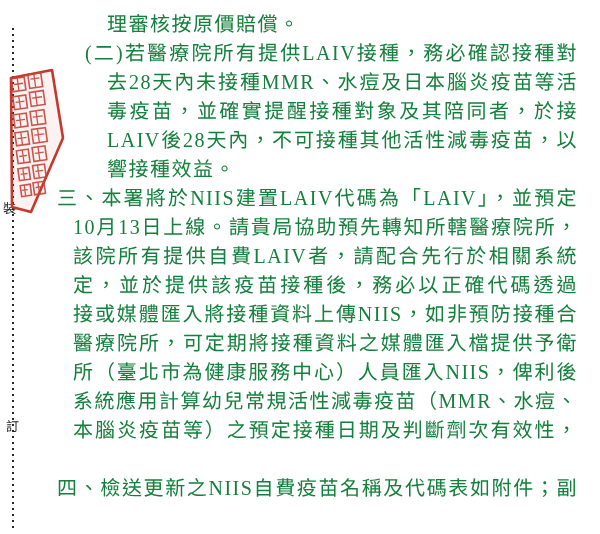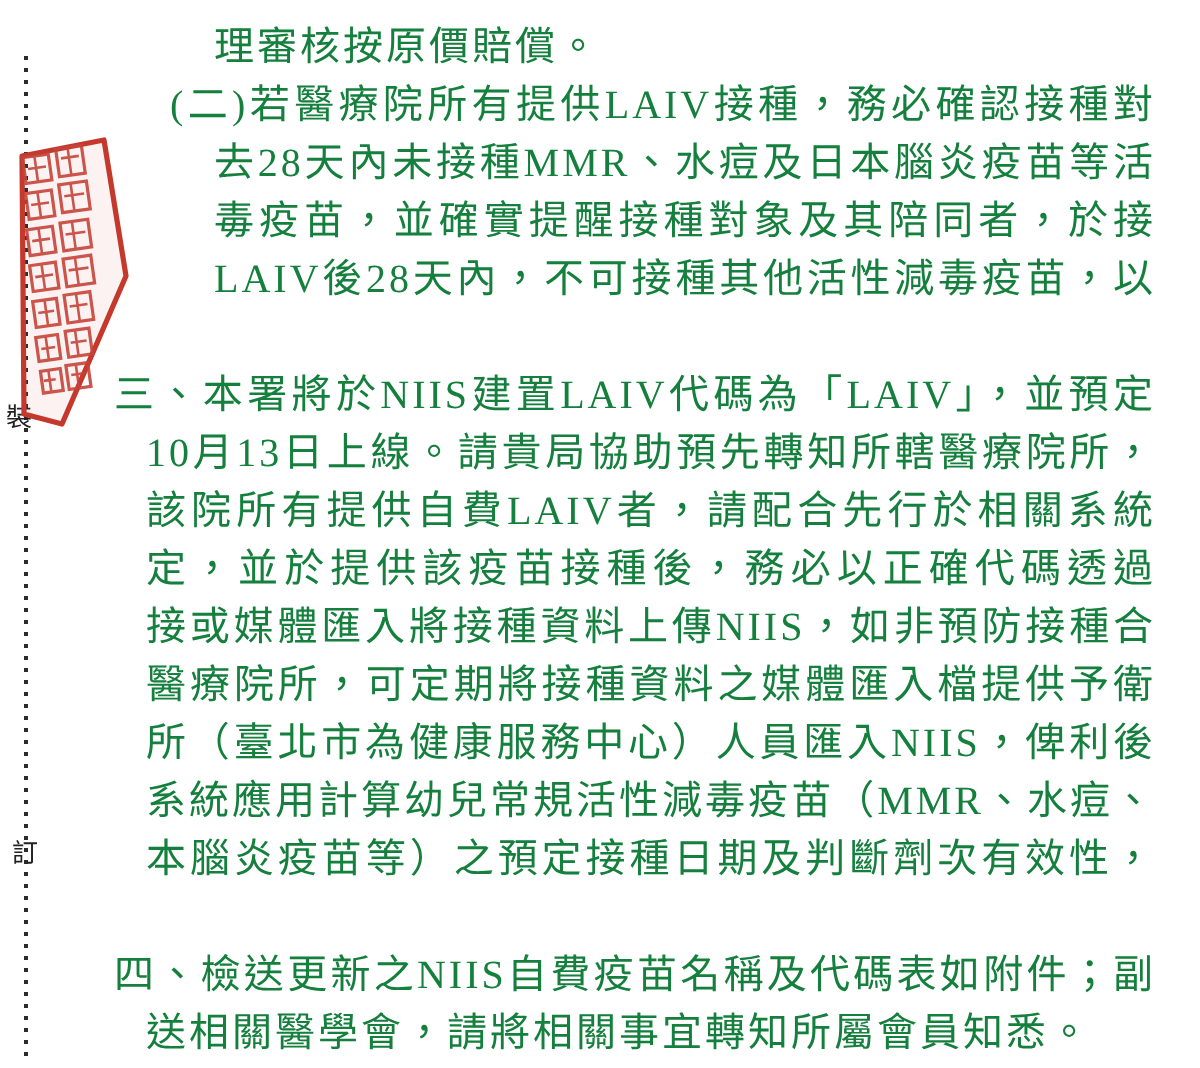--- a/index.html
+++ b/index.html
@@ -76,25 +76,25 @@
       </g>
       <path stroke-width="1.3" d="M22 22h9 M26 16v13 M39 19h9 M43 14v14 M21 40h9 M25 34v13 M38 38h10 M42 32v14 M19 58h9 M23 52v13 M36 57h10 M40 51v14 M18 76h9 M22 70v13 M35 75h10 M39 69v14 M17 94h8 M21 88v13 M33 93h9 M37 87v14 M16 112h7 M19 106v12 M31 111h8 M34 105v13 M15 128h6 M18 123v11 M29 127h7 M32 122v12"></path>
     </g>
   </svg>
 
   <div class="tl" style="left:107px;top:10px;">理審核按原價賠償。</div>
   <div class="tl j" style="left:85px;top:39px;width:493px;">(二)若醫療院所有提供LAIV接種，務必確認接種對象於過</div>
   <div class="tl j" style="left:107px;top:68px;width:471px;">去28天內未接種MMR、水痘及日本腦炎疫苗等活性減</div>
   <div class="tl j" style="left:107px;top:97px;width:471px;">毒疫苗，並確實提醒接種對象及其陪同者，於接種</div>
   <div class="tl j" style="left:107px;top:126px;width:471px;">LAIV後28天內，不可接種其他活性減毒疫苗，以免影</div>
+  <div class="tl" style="left:107px;top:155px;">響接種效益。</div>
   <div class="tl j" style="left:57px;top:184px;width:521px;">三、本署將於NIIS建置LAIV代碼為「LAIV」，並預定於本年</div>
   <div class="tl j" style="left:73px;top:213px;width:505px;">10月13日上線。請貴局協助預先轉知所轄醫療院所，如</div>
   <div class="tl j" style="left:73px;top:242px;width:505px;">該院所有提供自費LAIV者，請配合先行於相關系統設</div>
   <div class="tl j" style="left:73px;top:271px;width:505px;">定，並於提供該疫苗接種後，務必以正確代碼透過API介</div>
   <div class="tl j" style="left:73px;top:300px;width:505px;">接或媒體匯入將接種資料上傳NIIS，如非預防接種合約</div>
   <div class="tl j" style="left:73px;top:329px;width:505px;">醫療院所，可定期將接種資料之媒體匯入檔提供予衛生</div>
   <div class="tl j" style="left:73px;top:358px;width:505px;">所（臺北市為健康服務中心）人員匯入NIIS，俾利後續</div>
   <div class="tl j" style="left:73px;top:387px;width:505px;">系統應用計算幼兒常規活性減毒疫苗（MMR、水痘、日</div>
   <div class="tl j" style="left:73px;top:416px;width:505px;">本腦炎疫苗等）之預定接種日期及判斷劑次有效性，避</div>
   <div class="tl j" style="left:57px;top:474px;width:521px;">四、檢送更新之NIIS自費疫苗名稱及代碼表如附件；副本抄</div>
-  <div class="tl" style="left:73px;top:503px;">送相關醫學會，請將相關事宜轉知所屬會員知悉。</div>
 
 </div>
 
 </body></html>

